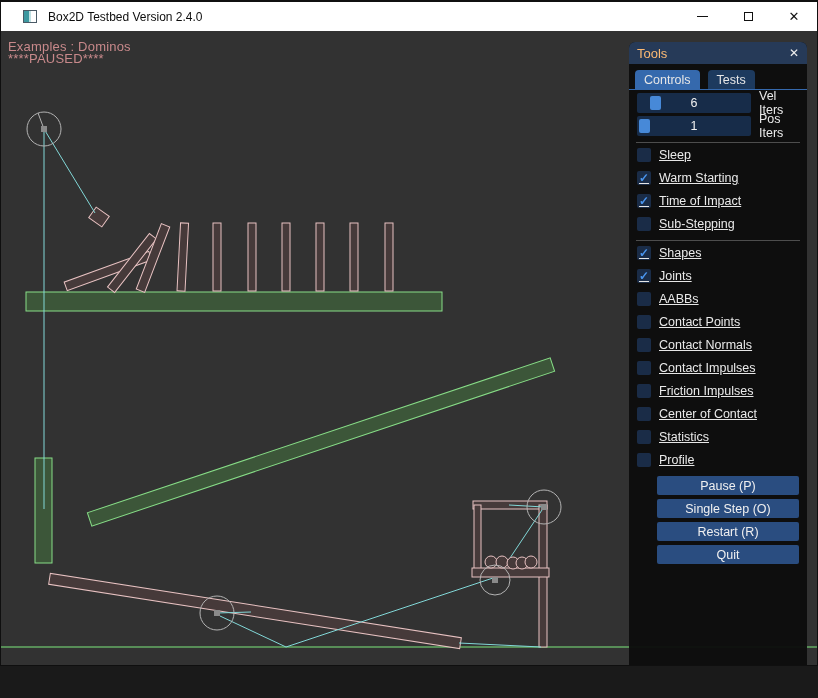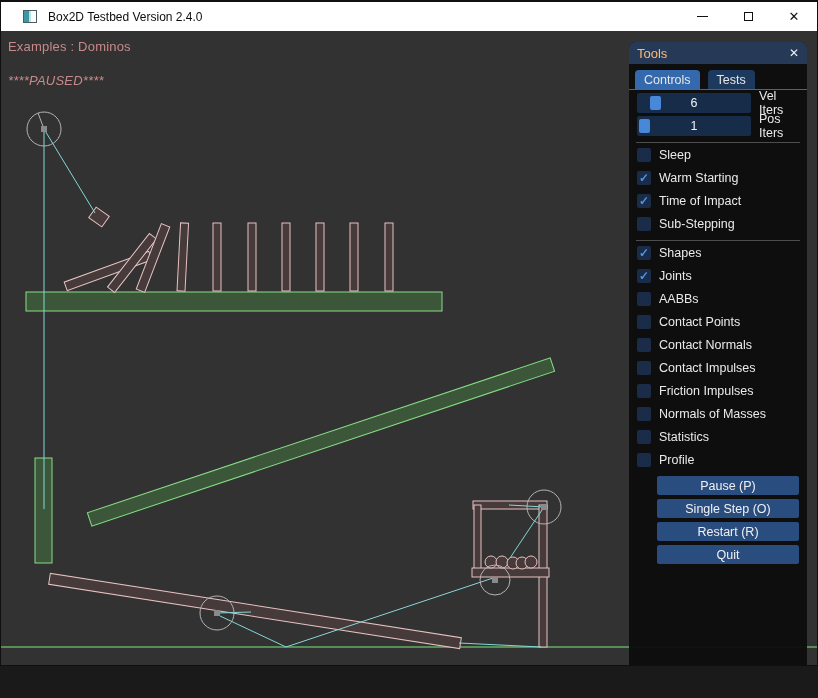--- a/index.html
+++ b/index.html
@@ -27,21 +27,21 @@
   .win-btn { width:46px; height:29px; display:flex; align-items:center; justify-content:center; color:#111; }
   .glyph-min { width:11px; height:1px; background:#111; }
   .glyph-max { width:9px; height:9px; border:1px solid #111; }
   .glyph-close { font-size:13px; line-height:1; }
 
   
   .canvas { position:absolute; top:31px; left:0; right:0; bottom:0; background:#323232; }
   .canvas svg { position:absolute; top:-31px; left:0; }
   .hud { position:absolute; color:#c8898b; font-size:13px; letter-spacing:0.2px; }
   .hud-example { top:6px; left:7px; }
-  .hud-paused  { top:40px; left:7px;font-style:italic; }
+  .hud-paused  { top:18px; left:7px; }
   .hud-ms     { top:631px; left:7px; }
 
   
   .panel {
     position:absolute; top:40px; left:628px; width:178px; height:644px;
     background:#0c0c0cf5; border-radius:6px 6px 8px 8px;
     color:#e6e6e6; font-size:12.5px;
   }
   .panel-titlebar {
     height:22px; background:#263a58; border-radius:6px 6px 0 0;
@@ -67,21 +67,21 @@
                  background:#4789d8; border-radius:2px; }
   .grab-vel { left:13px; } .grab-pos { left:2px; } .grab-hz { left:41px; width:14px; }
   .slider-value { position:absolute; left:0; top:0; width:114px; height:20px;
                   display:flex; align-items:center; justify-content:center;
                   font-size:12.5px; color:#f0f0f0; }
   .slider-label { position:absolute; left:122px; top:0; height:20px;
                   display:flex; align-items:center; color:#eaeaea; }
 
   .sep { height:1px; background:#4d4d4d; margin:6px -1px 5px -1px; }
 
-  .check-row { display:flex; align-items:center; height:14px; margin-bottom:9px; }
+  .check-row { display:flex; align-items:center; height:14px; margin-bottom:9px;text-decoration:underline; }
   .check-box { width:14px; height:14px; background:#1a2c47; border-radius:2px;
                display:flex; align-items:center; justify-content:center;
                color:#4a95ee; font-size:12px; font-weight:bold; line-height:1; }
   .check-label { margin-left:8px; color:#eaeaea; }
 
   .btn-stack { margin-top:7px;padding-left:20px; }
   .panel-btn { height:19px; margin-bottom:4px; background:#2a4d80; border-radius:2px;
                display:flex; align-items:center; justify-content:center;
                color:#f0f0f0; font-size:12.5px; cursor:default; }
 </style>
@@ -259,21 +259,21 @@
       <div class="check-row">
         <div class="check-box"></div>
         <div class="check-label">Contact Impulses</div>
       </div>
       <div class="check-row">
         <div class="check-box"></div>
         <div class="check-label">Friction Impulses</div>
       </div>
       <div class="check-row">
         <div class="check-box"></div>
-        <div class="check-label">Normals of Masses</div>
+        <div class="check-label">Center of Contact</div>
       </div>
       <div class="check-row">
         <div class="check-box"></div>
         <div class="check-label">Statistics</div>
       </div>
       <div class="check-row">
         <div class="check-box"></div>
         <div class="check-label">Profile</div>
       </div>
 

